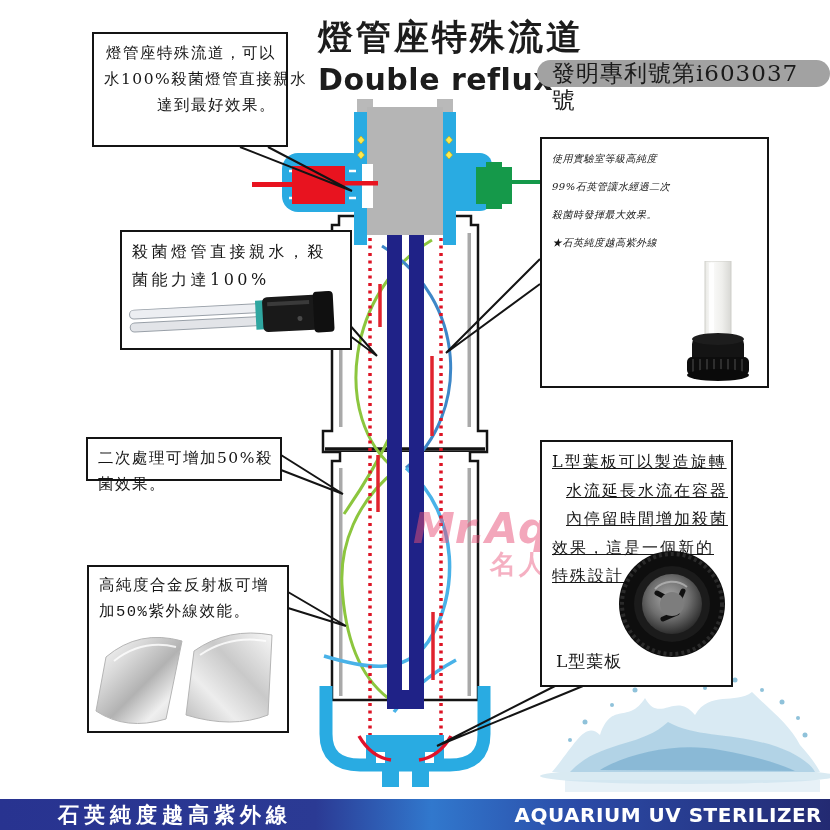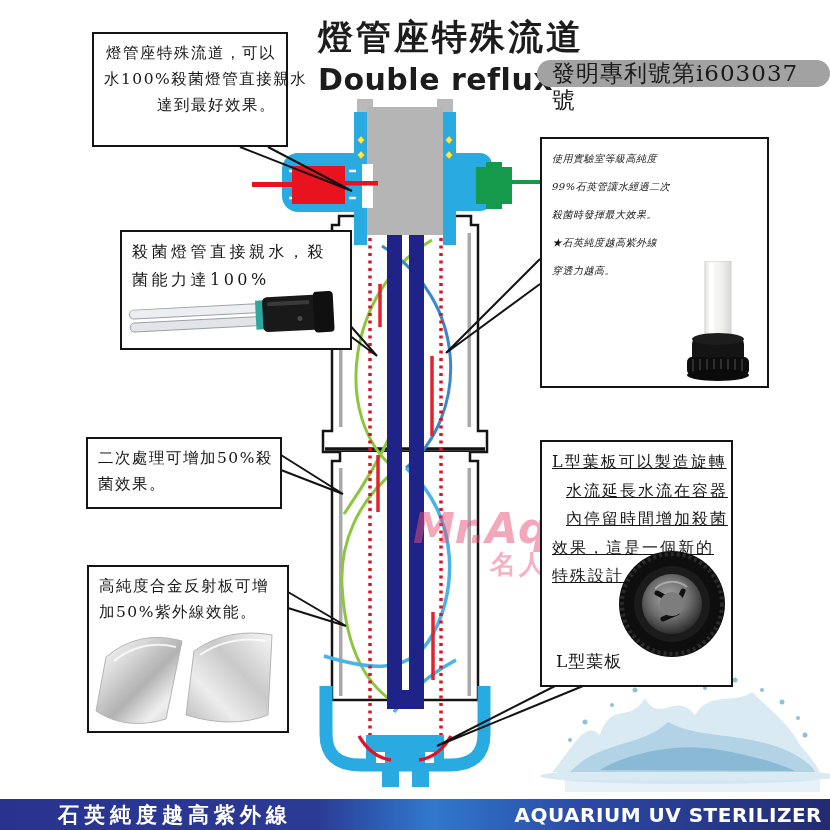--- a/index.html
+++ b/index.html
@@ -14,23 +14,23 @@
     border-radius:14px;padding:0 15px;height:27px;line-height:27px;font-size:23px;
     font-family:"DejaVu Serif","Liberation Serif",serif;letter-spacing:1px;}
   
   .callout{position:absolute;background:#ffffff;border:2px solid #141414;box-sizing:border-box;
     padding:6px 10px;z-index:3;color:#161616;font-family:"DejaVu Serif","Liberation Serif",serif;}
   .callout .line{white-space:nowrap;}
   #callout-lamp-seat{left:92px;top:32px;width:196px;height:115px;font-size:15.5px;text-align:right;}
   #callout-lamp-seat .line{line-height:26px;letter-spacing:1.5px;}
   #callout-uv-lamp{left:88px;top:230px;width:232px;height:120px;font-size:16px;margin-left:32px;}
   #callout-uv-lamp .line{line-height:28px;letter-spacing:3.5px;}
-  #callout-double{left:86px;top:437px;width:196px;height:72px;font-size:15.5px;}
+  #callout-double{left:86px;top:437px;width:196px;height:44px;font-size:15.5px;}
   #callout-double .line{line-height:26px;letter-spacing:1.5px;}
-  #callout-reflector{left:87px;top:565px;width:202px;height:168px;font-size:15.5px;}
+  #callout-reflector{left:87px;top:565px;width:202px;height:168px;font-size:15.5px;font-family:Liberation Mono, monospace;}
   #callout-reflector .line{line-height:26px;letter-spacing:1.5px;}
   #callout-quartz{left:540px;top:137px;width:229px;height:251px;font-size:10px;font-style:italic;}
   #callout-quartz .line{line-height:28px;letter-spacing:0.5px;}
   #callout-lvane{left:540px;top:440px;width:193px;height:247px;font-size:16px;text-decoration:underline;}
   #callout-lvane .line{line-height:28.5px;letter-spacing:2px;}
   #callout-lvane .line.indent{padding-left:14px;}
   .lvane-label{position:absolute;left:14px;bottom:12px;font-size:17px;letter-spacing:1px;}
   .inset-img{position:absolute;}
   
   .wm1{position:absolute;left:413px;top:504px;z-index:2;font-size:42px;font-weight:bold;font-style:italic;
@@ -228,21 +228,20 @@
       <path d="M 20,34 Q 48,12 82,20" stroke="#ffffff" stroke-width="2" fill="none" opacity="0.8"></path>
       <path d="M 106,28 Q 136,8 172,14" stroke="#ffffff" stroke-width="2" fill="none" opacity="0.8"></path>
     </svg>
   </div>
 
   <div class="callout" id="callout-quartz">
     <div class="line">使用實驗室等級高純度</div>
     <div class="line">99%石英管讓水經過二次</div>
     <div class="line">殺菌時發揮最大效果。</div>
     <div class="line">★石英純度越高紫外線</div>
-    <div class="line">穿透力越高。</div>
     <svg class="inset-img" style="right:8px;bottom:3px;" width="82" height="122" viewBox="0 0 82 122">
       <defs>
         <linearGradient id="qtube" x1="0" y1="0" x2="1" y2="0">
           <stop offset="0" stop-color="#e8e8e4"></stop>
             <stop offset="0.25" stop-color="#fbfbfa"></stop>
           <stop offset="0.65" stop-color="#efefec"></stop>
             <stop offset="1" stop-color="#d8d8d4"></stop>
         </linearGradient>
       </defs>
       <rect x="28" y="0" width="26" height="78" fill="url(#qtube)" stroke="#cfcfca" stroke-width="1"></rect>

